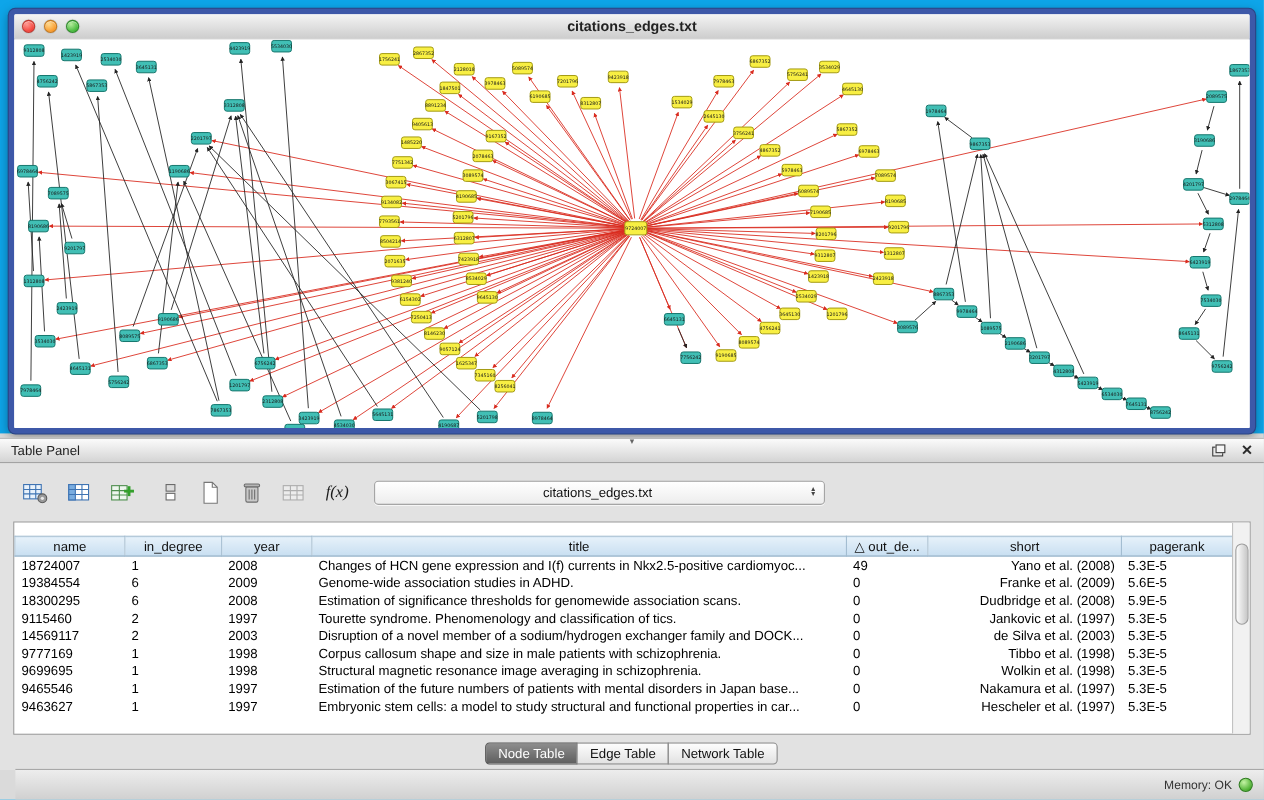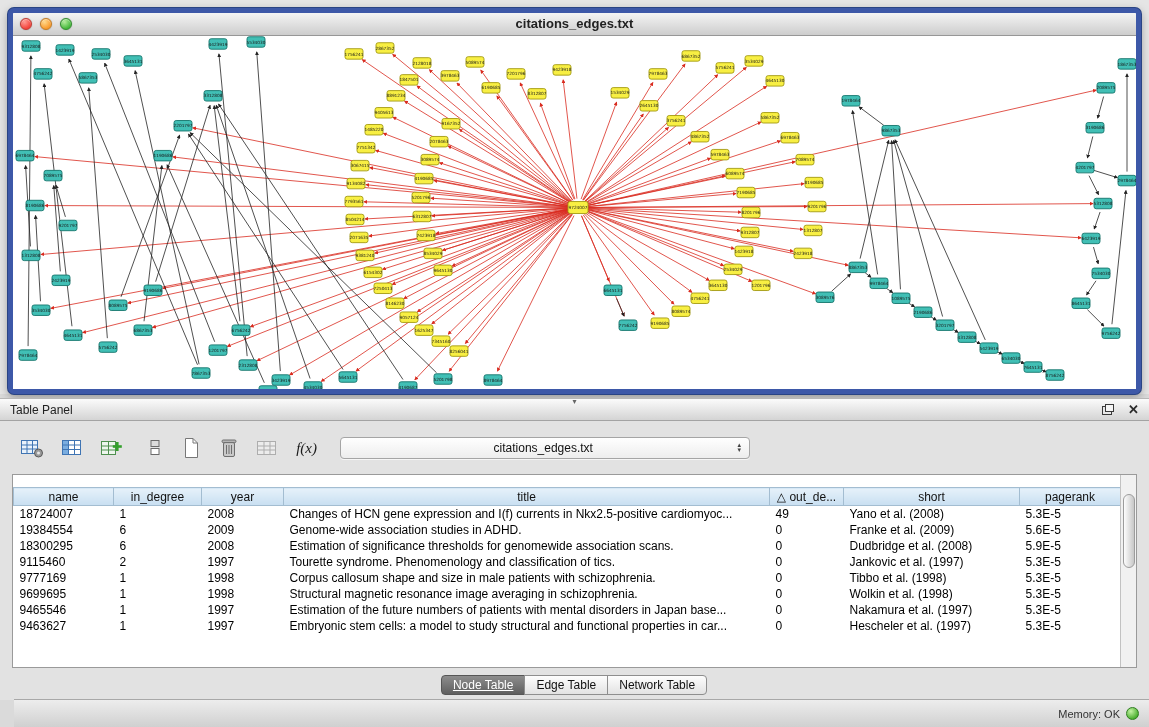--- a/index.html
+++ b/index.html
@@ -1,17 +1,17 @@
 <!DOCTYPE html>
 <html><head>
 <meta charset="utf-8">
 <style>
   html,body{margin:0;padding:0;}
   body{font-family:"Liberation Sans",sans-serif;}
-  .desktop{position:relative;width:1149px;height:727px;overflow:hidden;background:#e5e5e5;}
+  .desktop{position:relative;width:1149px;height:727px;overflow:hidden;background:#0ea5e9;}
   .bg-bottom{position:absolute;left:0;top:394px;right:0;bottom:0;background:#dadada;}
 
   
   .net-window{position:absolute;left:8px;top:8px;width:1123px;height:376px;border:5px solid #3d58a8;
     border-radius:6px;background:#fff;box-shadow:0 0 0 1px #2a4484, 0 3px 10px rgba(0,0,0,.35);}
   .titlebar{position:relative;height:22px;background:linear-gradient(#f4f4f4,#cdcdcd);
     border-bottom:1px solid #979797;border-radius:2px 2px 0 0;}
   .traffic{position:absolute;left:7px;top:5px;display:flex;gap:8px;}
   .tl{width:12px;height:12px;border-radius:50%;box-shadow:inset 0 1px 1px rgba(255,255,255,.5),0 0 1px rgba(0,0,0,.5);}
   .tl.red{background:radial-gradient(circle at 35% 30%,#ff9a93,#f4443c 70%);border:1px solid #c03830;box-sizing:border-box;}
@@ -48,29 +48,29 @@
     border:1px solid #a5a5a5;border-radius:4px;display:flex;align-items:center;padding:0 8px;
     font-size:12px;color:#111;box-shadow:0 1px 0 rgba(255,255,255,.7);}
   .dd-label{flex:1;text-align:center;}
   .dd-arrows{display:flex;flex-direction:column;align-items:center;font-size:7px;line-height:4.6px;color:#444;}
 
   .table-wrap{position:relative;margin:6px 12px 0 12px;height:192px;background:#fff;border:1px solid #9a9a9a;overflow:hidden;}
   table{border-collapse:collapse;table-layout:fixed;width:calc(100% - 15px);margin-top:12px;}
   th{background:linear-gradient(#e6f1fa,#c8dff1);border:1px solid #a3bdd1;font-weight:normal;
      font-size:12px;height:17px;padding:0 4px;color:#111;white-space:nowrap;overflow:hidden;}
   td{font-size:12px;height:16px;padding:0 6px;white-space:nowrap;overflow:hidden;color:#000;}
-  td:nth-child(6){text-align:left;}
+  td:nth-child(6){text-align:right;}
   .vscroll{position:absolute;right:0;top:0;bottom:0;width:15px;background:#f1f1f1;border-left:1px solid #c2c2c2;}
   .vthumb{position:absolute;left:2px;top:19px;width:10px;height:72px;border:1px solid #9c9c9c;border-radius:6px;
     background:linear-gradient(90deg,#fdfdfd,#c7c7c7);}
 
   .tabs-row{display:flex;justify-content:center;margin-top:7px;}
   .tab{font-family:"Liberation Sans",sans-serif;font-size:12px;padding:2px 11px;border:1px solid #8e8e8e;
     background:linear-gradient(#fdfdfd,#e2e2e2);color:#111;margin-left:-1px;cursor:default;}
-  .tab:first-child{border-radius:4px 0 0 4px;text-decoration:underline;}
+  .tab:first-child{border-radius:4px 0 0 4px;}
   .tab:last-child{border-radius:0 4px 4px 0;}
   .tab.active{background:linear-gradient(#8d8d8d,#5f5f5f);color:#fff;border-color:#565656;}
 
   .statusbar{position:absolute;left:14px;right:0;bottom:0;height:27px;background:linear-gradient(#ededed,#d0d0d0);
     border-top:1px solid #a8a8a8;display:flex;align-items:center;justify-content:flex-end;gap:6px;
     padding:0 10px;font-size:11px;color:#333;}
   .mem-dot{width:13px;height:13px;border-radius:50%;border:1px solid #2e7d1f;box-sizing:border-box;
     background:radial-gradient(circle at 35% 30%,#c4f3a4,#47ad2c 75%);}
 </style>
 </head>
@@ -882,20 +882,29 @@
             <tr>
               <td>9115460</td>
               <td>2</td>
               <td>1997</td>
               <td>Tourette syndrome. Phenomenology and classification of tics.</td>
               <td>0</td>
               <td>Jankovic et al. (1997)</td>
               <td>5.3E-5</td>
             </tr>
             <tr>
+              <td>14569117</td>
+              <td>2</td>
+              <td>2003</td>
+              <td>Disruption of a novel member of a sodium/hydrogen exchanger family and DOCK...</td>
+              <td>0</td>
+              <td>de Silva et al. (2003)</td>
+              <td>5.3E-5</td>
+            </tr>
+            <tr>
               <td>9777169</td>
               <td>1</td>
               <td>1998</td>
               <td>Corpus callosum shape and size in male patients with schizophrenia.</td>
               <td>0</td>
               <td>Tibbo et al. (1998)</td>
               <td>5.3E-5</td>
             </tr>
             <tr>
               <td>9699695</td>

